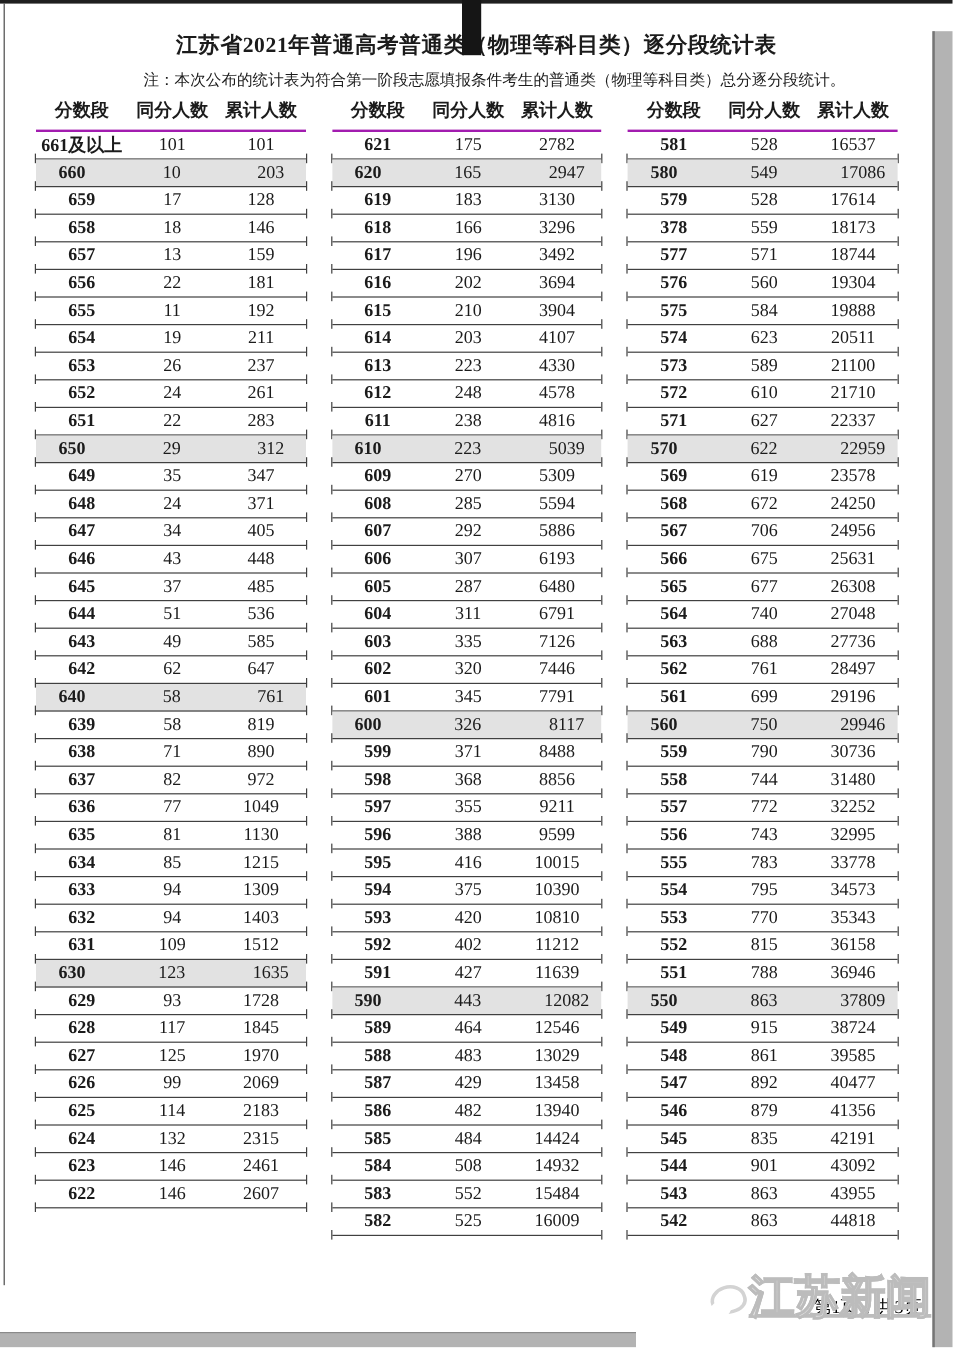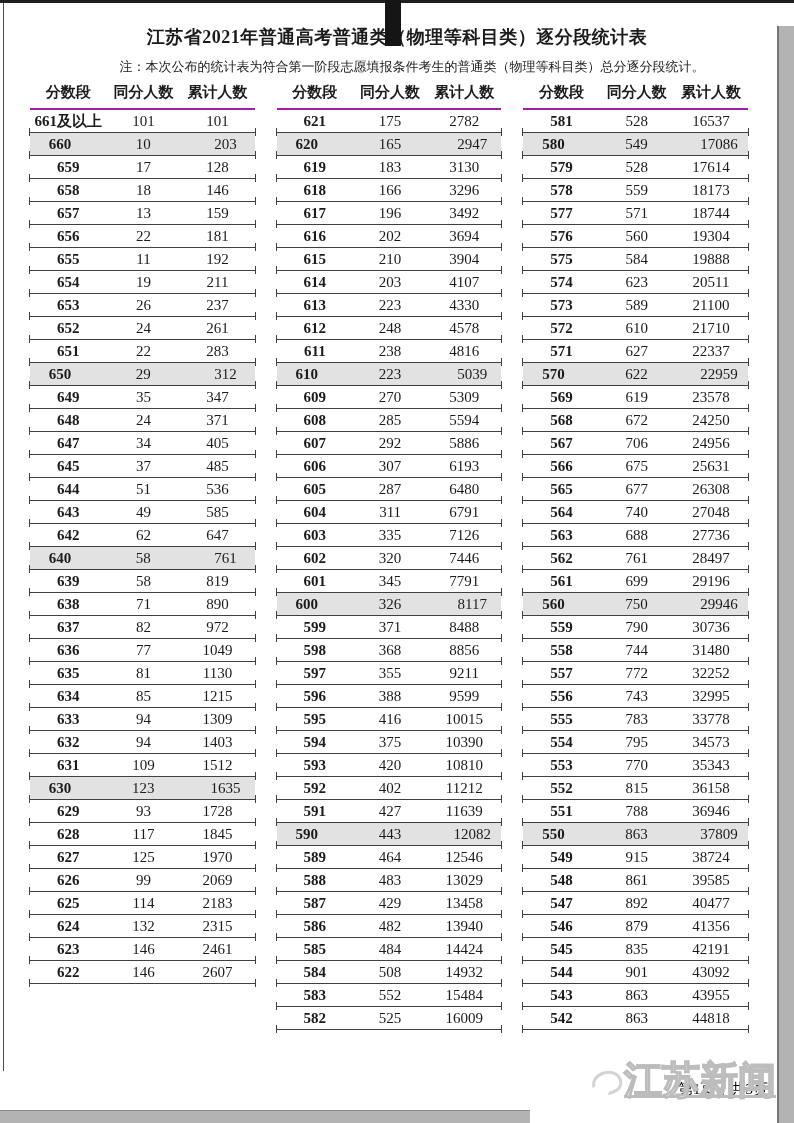--- a/index.html
+++ b/index.html
@@ -143,20 +143,25 @@
             <span class="cell c0">648</span>
             <span class="cell c1">24</span>
             <span class="cell c2">371</span>
           </div>
           <div class="trow">
             <span class="cell c0">647</span>
             <span class="cell c1">34</span>
             <span class="cell c2">405</span>
           </div>
           <div class="trow">
+            <span class="cell c0">646</span>
+            <span class="cell c1">43</span>
+            <span class="cell c2">448</span>
+          </div>
+          <div class="trow">
             <span class="cell c0">645</span>
             <span class="cell c1">37</span>
             <span class="cell c2">485</span>
           </div>
           <div class="trow">
             <span class="cell c0">644</span>
             <span class="cell c1">51</span>
             <span class="cell c2">536</span>
           </div>
           <div class="trow">
@@ -491,21 +496,21 @@
             <span class="cell c0">580</span>
             <span class="cell c1">549</span>
             <span class="cell c2">17086</span>
           </div>
           <div class="trow">
             <span class="cell c0">579</span>
             <span class="cell c1">528</span>
             <span class="cell c2">17614</span>
           </div>
           <div class="trow">
-            <span class="cell c0">578</span>
+            <span class="cell c0">378</span>
             <span class="cell c1">559</span>
             <span class="cell c2">18173</span>
           </div>
           <div class="trow">
             <span class="cell c0">577</span>
             <span class="cell c1">571</span>
             <span class="cell c2">18744</span>
           </div>
           <div class="trow">
             <span class="cell c0">576</span>

